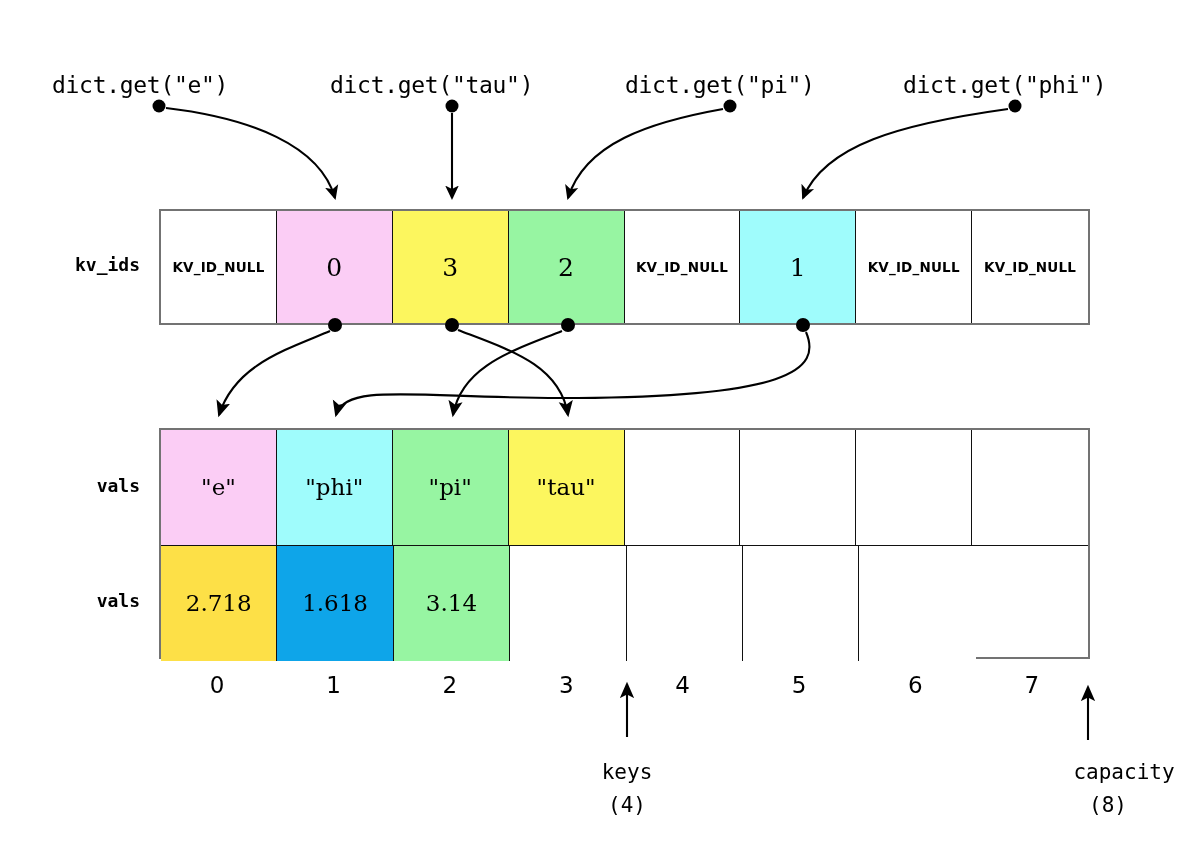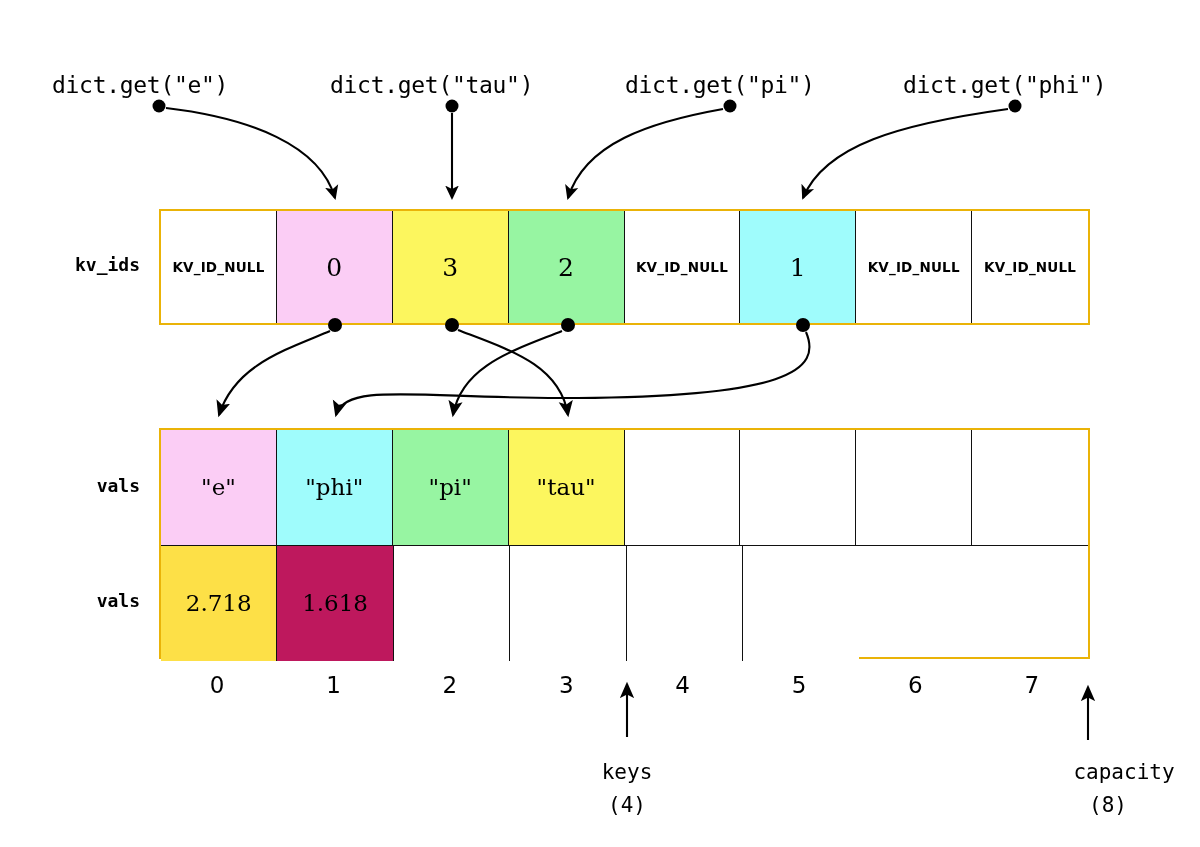--- a/index.html
+++ b/index.html
@@ -35,21 +35,21 @@
     position: absolute;
     font-family: "DejaVu Sans Mono", "Liberation Mono", monospace;
     font-weight: bold;
     font-size: 18px;
     color: #000;
     text-align: right;
     white-space: nowrap;
   }
   .grid {
     position: absolute;
-    border: 2px solid #eab308;
+    border: 2px solid #737373;
     box-sizing: border-box;
     display: flex;
   }
   .cell {
     box-sizing: border-box;
     border-right: 1.5px solid #111;
     display: flex;
     align-items: center;
     justify-content: center;
     background: #ffffff;
@@ -172,22 +172,25 @@
           <span class="cell-text"></span>
         </div>
         <div class="cell" style="background: rgb(255, 255, 255);">
           <span class="cell-text"></span>
         </div>
       </div>
     <div class="kv-row" id="vals-row">
         <div class="cell" style="background: #fde047;">
           <span class="cell-text">2.718</span>
         </div>
-        <div class="cell" style="background: #be185d;">
+        <div class="cell" style="background: #0ea5e9;">
           <span class="cell-text">1.618</span>
+        </div>
+        <div class="cell" style="background: rgb(151, 245, 162);">
+          <span class="cell-text">3.14</span>
         </div>
         <div class="cell" style="background: rgb(255, 255, 255);">
           <span class="cell-text"></span>
         </div>
         <div class="cell" style="background: rgb(255, 255, 255);">
           <span class="cell-text"></span>
         </div>
         <div class="cell" style="background: rgb(255, 255, 255);">
           <span class="cell-text"></span>
         </div>

